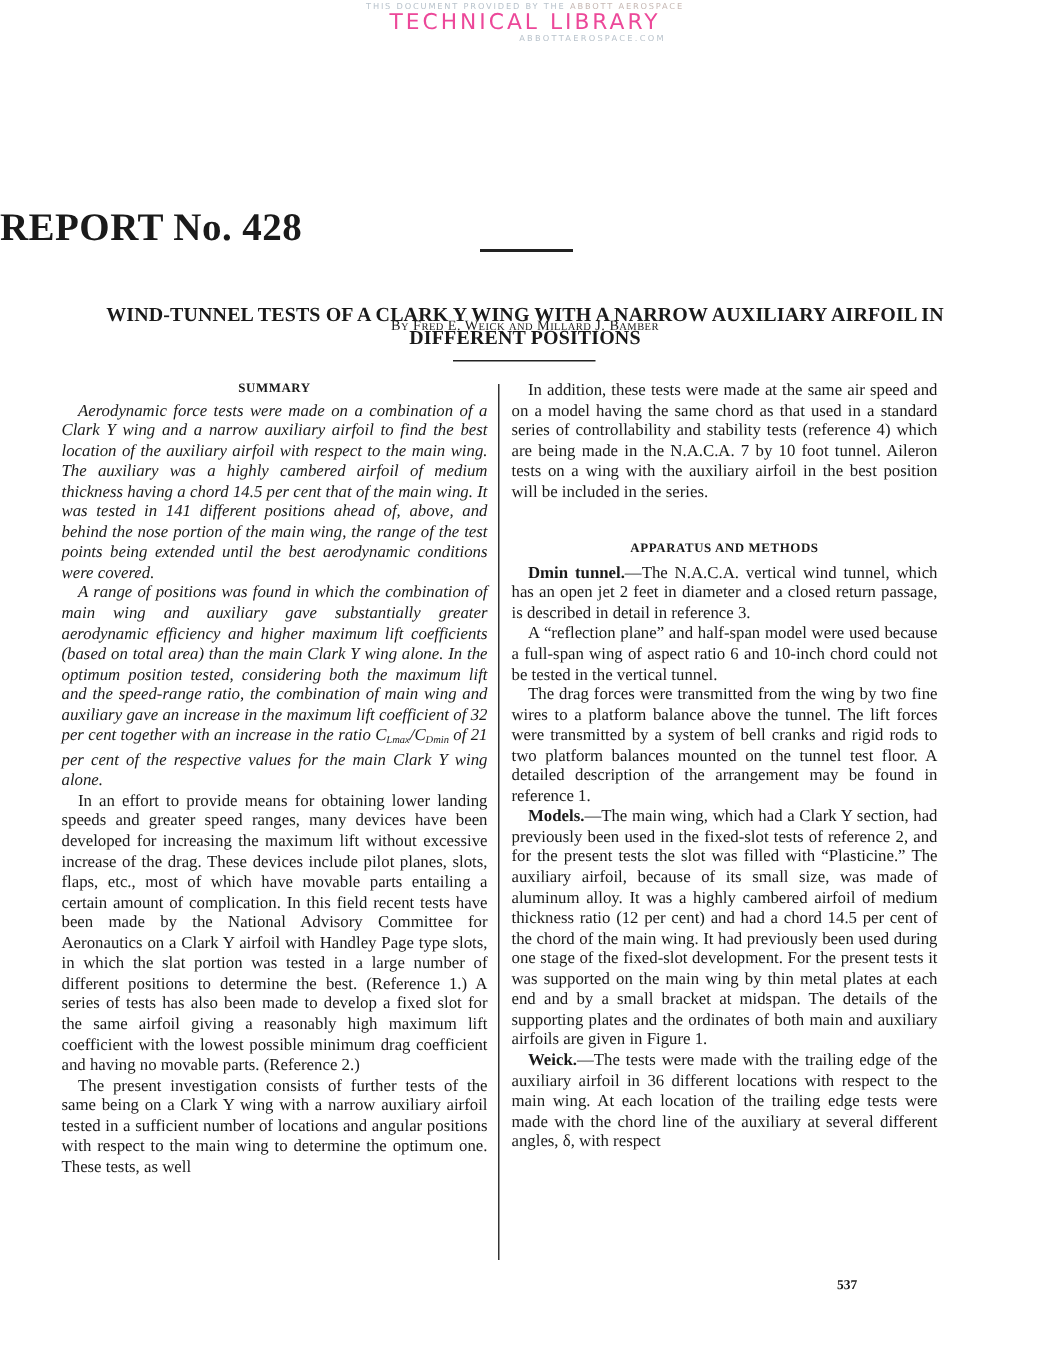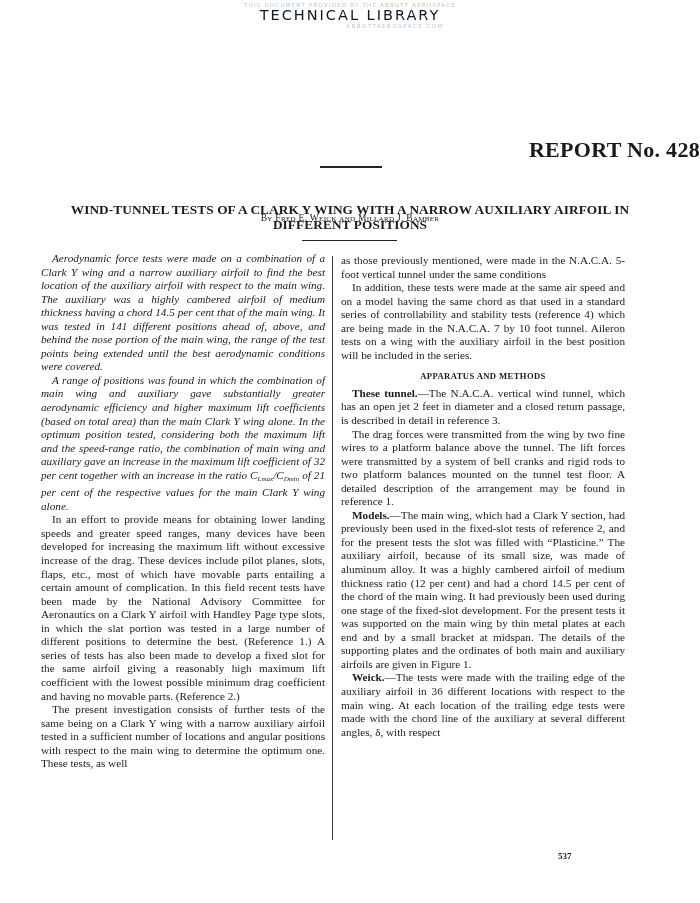--- a/index.html
+++ b/index.html
@@ -6,25 +6,25 @@
   body {
     width: 700px; height: 903px; background: #ffffff; position: relative; overflow: hidden;
     font-family: "DejaVu Serif", "Liberation Serif", serif; color: #1a1a1a;
   }
   .watermark {
     position: absolute; left: 0; right: 0; top: 2px; text-align: center; color: #b9c3cc;
     font-family: "DejaVu Sans", "Liberation Sans", sans-serif; letter-spacing: 1px;
   }
   .wm-line1 { font-size: 5.5px; line-height: 6px; letter-spacing: 1.2px; }
   .wm-line1 .accent { color: #c7b9b4; }
-  .wm-line2 { font-size: 14.5px; line-height: 15px; letter-spacing: 2px; color: #0f172a; }
+  .wm-line2 { font-size: 14.5px; line-height: 15px; letter-spacing: 2px; color: #ec4899; }
   .wm-line3 { font-size: 5.5px; line-height: 6px; letter-spacing: 1.5px; margin-left: 90px; }
   .report-no {
-    position: absolute; top: 137px; left: 0; right: 0; text-align: right;
-    font-family: "Liberation Serif", serif; font-weight: bold; font-size: 22px; letter-spacing: 0.3px; padding-left: 20px;
+    position: absolute; top: 137px; left: 0; right: 0; text-align: left;
+    font-family: "Liberation Serif", serif; font-weight: bold; font-size: 26px; letter-spacing: 0.3px;
   }
   .rule-short { position: absolute; top: 166px; left: 320px; width: 62px; height: 1.5px; background: #222; }
   .title {
     position: absolute; top: 177px; left: 40px; width: 620px; text-align: center;
     font-family: "Liberation Serif", serif; font-weight: bold; font-size: 13.3px; line-height: 14.5px; letter-spacing: 0.1px; margin-top: 26px;
   }
   .authors {
     position: absolute; top: 213px; left: 0; right: 0; text-align: center;
     font-family: "Liberation Serif", serif; font-size: 9.5px; font-variant: small-caps; letter-spacing: 0.3px;
   }
@@ -36,21 +36,21 @@
   }
   .col-left { left: 41px; top: 252px; width: 284px; }
   .col-right { left: 341px; top: 254px; width: 284px; }
   .heading {
     text-align: center; font-weight: bold; font-size: 8.6px; letter-spacing: 0.4px; margin: 0 0 2px 0;
   }
   p { margin: 0; text-indent: 11px; }
   .ital { font-style: italic; }
   .runin { font-weight: bold; }
   .h-intro { margin-top: 10px; }
-  .h-app { margin-top: 8px; margin-bottom: 3px; }
+  .h-app { margin-top: 24px; margin-bottom: 3px; }
   .page-num {
     position: absolute; top: 851px; left: 558px; font-family: Liberation Serif, serif; font-weight: bold; font-size: 9px;
   }
   sub { font-size: 7px; vertical-align: -2px; margin-top: 30px; }
 </style>
 </head>
 <body>
 
 <div class="watermark">
   <div class="wm-line1">
@@ -62,31 +62,32 @@
 </div>
 
 <div class="report-no">REPORT No. 428</div>
 <div class="rule-short"></div>
 <div class="title">WIND-TUNNEL TESTS OF A CLARK Y WING WITH A NARROW AUXILIARY AIRFOIL IN DIFFERENT POSITIONS</div>
 <div class="authors">By Fred E. Weick and Millard J. Bamber</div>
 <div class="rule-mid"></div>
 <div class="col-divider"></div>
 
 <div class="col col-left">
+  <div class="heading">SUMMARY</div>
   <p class="ital">Aerodynamic force tests were made on a combination of a Clark Y wing and a narrow auxiliary airfoil to find the best location of the auxiliary airfoil with respect to the main wing.  The auxiliary was a highly cambered airfoil of medium thickness having a chord 14.5 per cent that of the main wing.  It was tested in 141 different positions ahead of, above, and behind the nose portion of the main wing, the range of the test points being extended until the best aerodynamic conditions were covered.</p>
   <p class="ital"><span>A range of positions was found in which the combination of main wing and auxiliary gave substantially greater aerodynamic efficiency and higher maximum lift coefficients (based on total area) than the main Clark Y wing alone.  In the optimum position tested, considering both the maximum lift and the speed-range ratio, the combination of main wing and auxiliary gave an increase in the maximum lift coefficient of 32 per cent together with an increase in the ratio </span><span><span>C</span><sub>Lmax</sub>/<span>C</span><sub>Dmin</sub></span><span> of 21 per cent of the respective values for the main Clark Y wing alone.</span></p>
 
   <p>In an effort to provide means for obtaining lower landing speeds and greater speed ranges, many devices have been developed for increasing the maximum lift without excessive increase of the drag.  These devices include pilot planes, slots, flaps, etc., most of which have movable parts entailing a certain amount of complication.  In this field recent tests have been made by the National Advisory Committee for Aeronautics on a Clark Y airfoil with Handley Page type slots, in which the slat portion was tested in a large number of different positions to determine the best. (Reference 1.)  A series of tests has also been made to develop a fixed slot for the same airfoil giving a reasonably high maximum lift coefficient with the lowest possible minimum drag coefficient and having no movable parts.  (Reference 2.)</p>
   <p>The present investigation consists of further tests of the same being on a Clark Y wing with a narrow auxiliary airfoil tested in a sufficient number of locations and angular positions with respect to the main wing to determine the optimum one.  These tests, as well</p>
 </div>
 
 <div class="col col-right">
-  <p style="text-indent:0">as those previously mentioned, were made in the N.A.C.A. 5-foot vertical tunnel under the same conditions</p>
   <p>In addition, these tests were made at the same air speed and on a model having the same chord as that used in a standard series of controllability and stability tests (reference 4) which are being made in the N.A.C.A. 7 by 10 foot tunnel.  Aileron tests on a wing with the auxiliary airfoil in the best position will be included in the series.</p>
 
   <div class="heading h-app">APPARATUS AND METHODS</div>
-  <p><span class="runin">These tunnel.</span><span>—The N.A.C.A. vertical wind tunnel, which has an open jet 2 feet in diameter and a closed return passage, is described in detail in reference 3.</span></p>
+  <p><span class="runin">Dmin tunnel.</span><span>—The N.A.C.A. vertical wind tunnel, which has an open jet 2 feet in diameter and a closed return passage, is described in detail in reference 3.</span></p>
+  <p>A “reflection plane” and half-span model were used because a full-span wing of aspect ratio 6 and 10-inch chord could not be tested in the vertical tunnel.</p>
   <p>The drag forces were transmitted from the wing by two fine wires to a platform balance above the tunnel. The lift forces were transmitted by a system of bell cranks and rigid rods to two platform balances mounted on the tunnel test floor.  A detailed description of the arrangement may be found in reference 1.</p>
   <p><span class="runin">Models.</span><span>—The main wing, which had a Clark Y section, had previously been used in the fixed-slot tests of reference 2, and for the present tests the slot was filled with “Plasticine.”  The auxiliary airfoil, because of its small size, was made of aluminum alloy. It was a highly cambered airfoil of medium thickness ratio (12 per cent) and had a chord 14.5 per cent of the chord of the main wing.  It had previously been used during one stage of the fixed-slot development.  For the present tests it was supported on the main wing by thin metal plates at each end and by a small bracket at midspan.  The details of the supporting plates and the ordinates of both main and auxiliary airfoils are given in Figure 1.</span></p>
   <p><span class="runin">Weick.</span><span>—The tests were made with the trailing edge of the auxiliary airfoil in 36 different locations with respect to the main wing.  At each location of the trailing edge tests were made with the chord line of the auxiliary at several different angles, δ, with respect</span></p>
 </div>
 
 <div class="page-num">537</div>
 
 </body></html>

